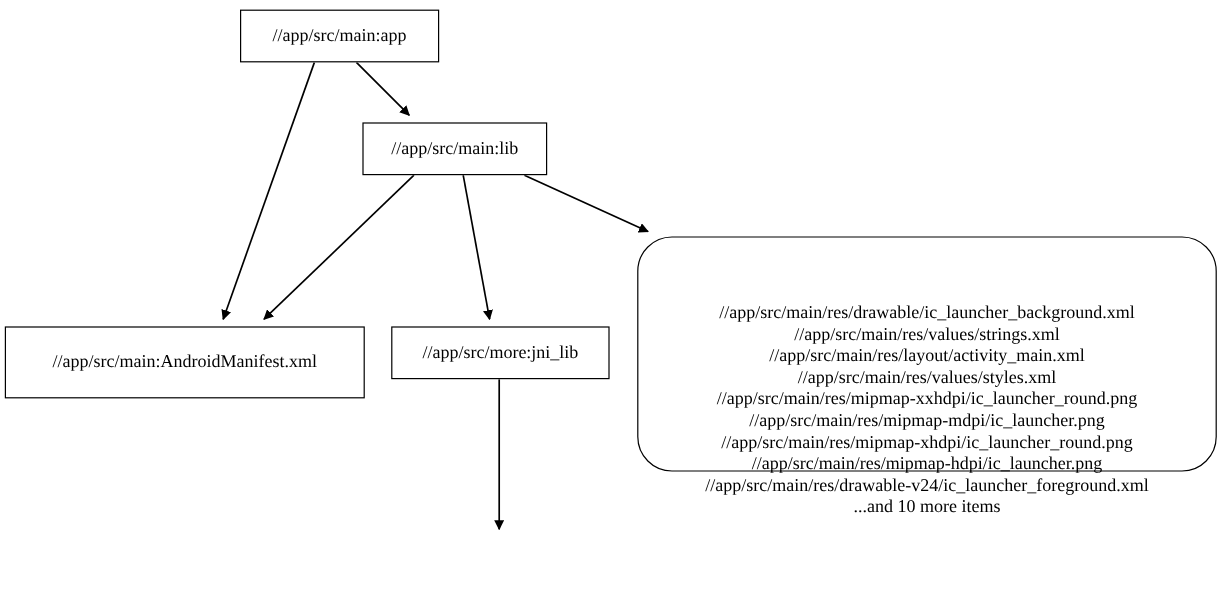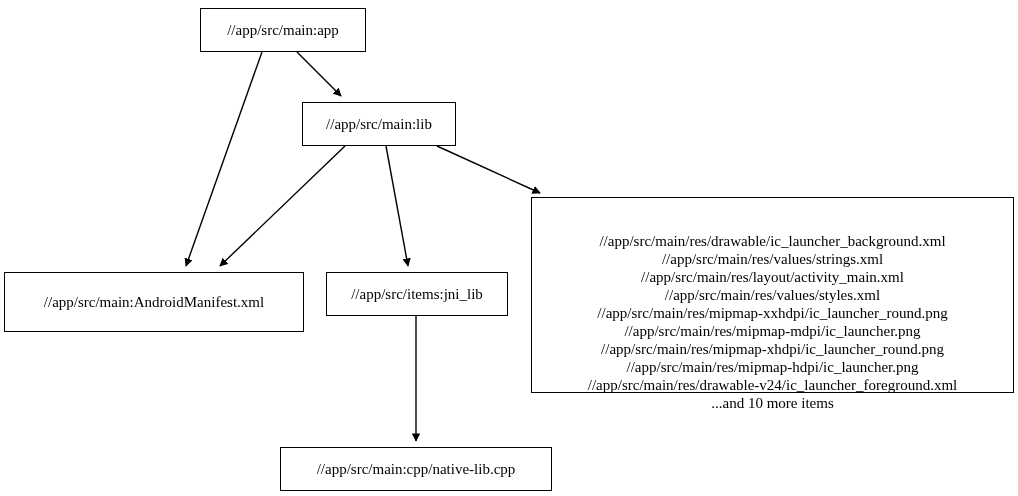--- a/index.html
+++ b/index.html
@@ -25,21 +25,22 @@
     justify-content: center;
     text-align: center;
     color: #000000;
     font-family: "Liberation Serif", serif;
     font-size: 15px;
     line-height: 1.0;
     white-space: pre;
   }
   .node.multiline {
     display: block;
-    padding-top: 4px;
+    padding-top: 24px;
+    border-radius: 29px;
   }
   .node.multiline .lines {
     display: block;
     text-align: center;
     white-space: pre;
     line-height: 18px;
     font-size: 15px;
   }
   svg.edges {
     position: absolute;
@@ -76,32 +77,29 @@
 
   <div class="node" style="left:302px; top:102px; width:154px; height:44px;">
     <span>//app/src/main:lib</span>
   </div>
 
   <div class="node" style="left:4px; top:272px; width:300px; height:60px;">
     <span>//app/src/main:AndroidManifest.xml</span>
   </div>
 
   <div class="node" style="left:326px; top:272px; width:182px; height:44px;">
-    <span>//app/src/items:jni_lib</span>
+    <span>//app/src/more:jni_lib</span>
   </div>
 
   <div class="node multiline" style="left:531px; top:197px; width:483px; height:196px;">
     <span class="lines">//app/src/main/res/drawable/ic_launcher_background.xml
 //app/src/main/res/values/strings.xml
 //app/src/main/res/layout/activity_main.xml
 //app/src/main/res/values/styles.xml
 //app/src/main/res/mipmap-xxhdpi/ic_launcher_round.png
 //app/src/main/res/mipmap-mdpi/ic_launcher.png
 //app/src/main/res/mipmap-xhdpi/ic_launcher_round.png
 //app/src/main/res/mipmap-hdpi/ic_launcher.png
 //app/src/main/res/drawable-v24/ic_launcher_foreground.xml
 ...and 10 more items</span>
   </div>
 
-  <div class="node" style="left:280px; top:447px; width:272px; height:44px;">
-    <span>//app/src/main:cpp/native-lib.cpp</span>
-  </div>
 </div>
 
 </body></html>

